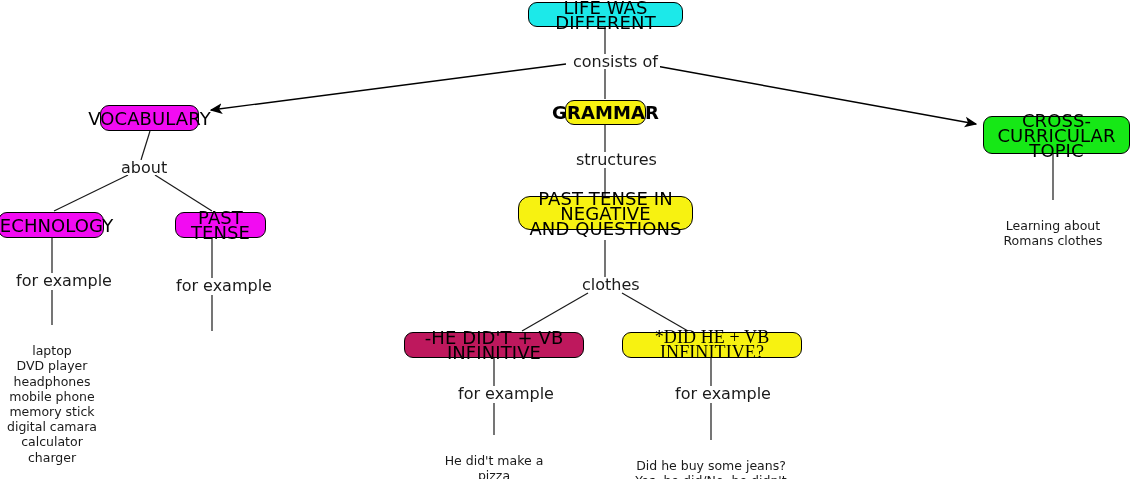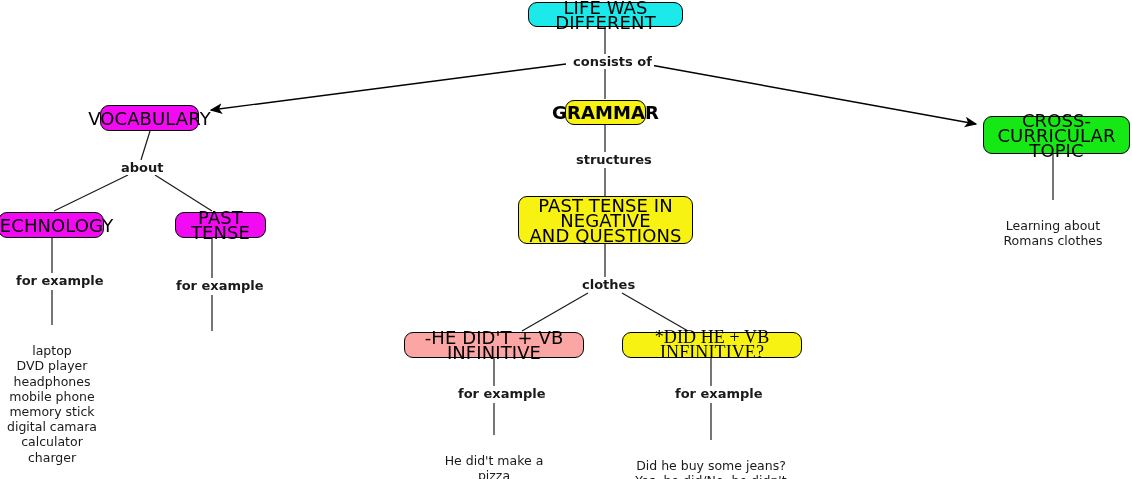--- a/index.html
+++ b/index.html
@@ -38,29 +38,28 @@
     font-size: 18px;
     line-height: 15px;
     color: #000000;
     letter-spacing: 0.1px;
     z-index: 3;
     padding: 0 6px;
   }
   .label {
     position: absolute;
     font-family: "DejaVu Sans", sans-serif;
-    font-size: 13px;
+    font-size: 16px;
     line-height: 15px;
     color: #1a1a1a;
     text-align: right;
     white-space: nowrap;
     z-index: 2;
     background: #ffffff;
     padding: 0 2px;
-    font-weight: bold;
   }
   .leaf {
     position: absolute;
     font-family: "DejaVu Sans", sans-serif;
     font-size: 12.5px;
     line-height: 15.2px;
     color: #1a1a1a;
     text-align: center;
     white-space: pre-line;
     z-index: 2;
@@ -135,26 +134,26 @@
   </div>
 
   <div class="node" style="left:-2px; top:212px; width:106px; height:26px; background:#f20bf2;">
     <span>TECHNOLOGY</span>
   </div>
 
   <div class="node" style="left:167px; top:212px; width:91px; height:26px; background:#f20bf2;margin-left:8px;">
     <span>PAST TENSE</span>
   </div>
 
-  <div class="node" style="left:518px; top:196px; width:175px; height:48px; background:#f7f211; white-space:pre-line;">
+  <div class="node" style="left:518px; top:196px; width:175px; height:34px; background:#f7f211; white-space:pre-line;border-radius:12px;">
     <span>PAST TENSE IN NEGATIVE
 AND QUESTIONS</span>
   </div>
 
-  <div class="node" style="left:404px; top:332px; width:180px; height:26px; background:#fca5a5;">
+  <div class="node" style="left:404px; top:332px; width:180px; height:26px; background:#be185d;">
     <span>-HE DID'T + VB INFINITIVE</span>
   </div>
 
   <div class="node" style="left:622px; top:332px; width:180px; height:26px; background:#f7f211;font-family:Liberation Serif, serif;">
     <span>*DID HE + VB INFINITIVE?</span>
   </div>
 
   <div class="label" style="left:571px; top:54px;">
     <span>consists of</span>
   </div>

